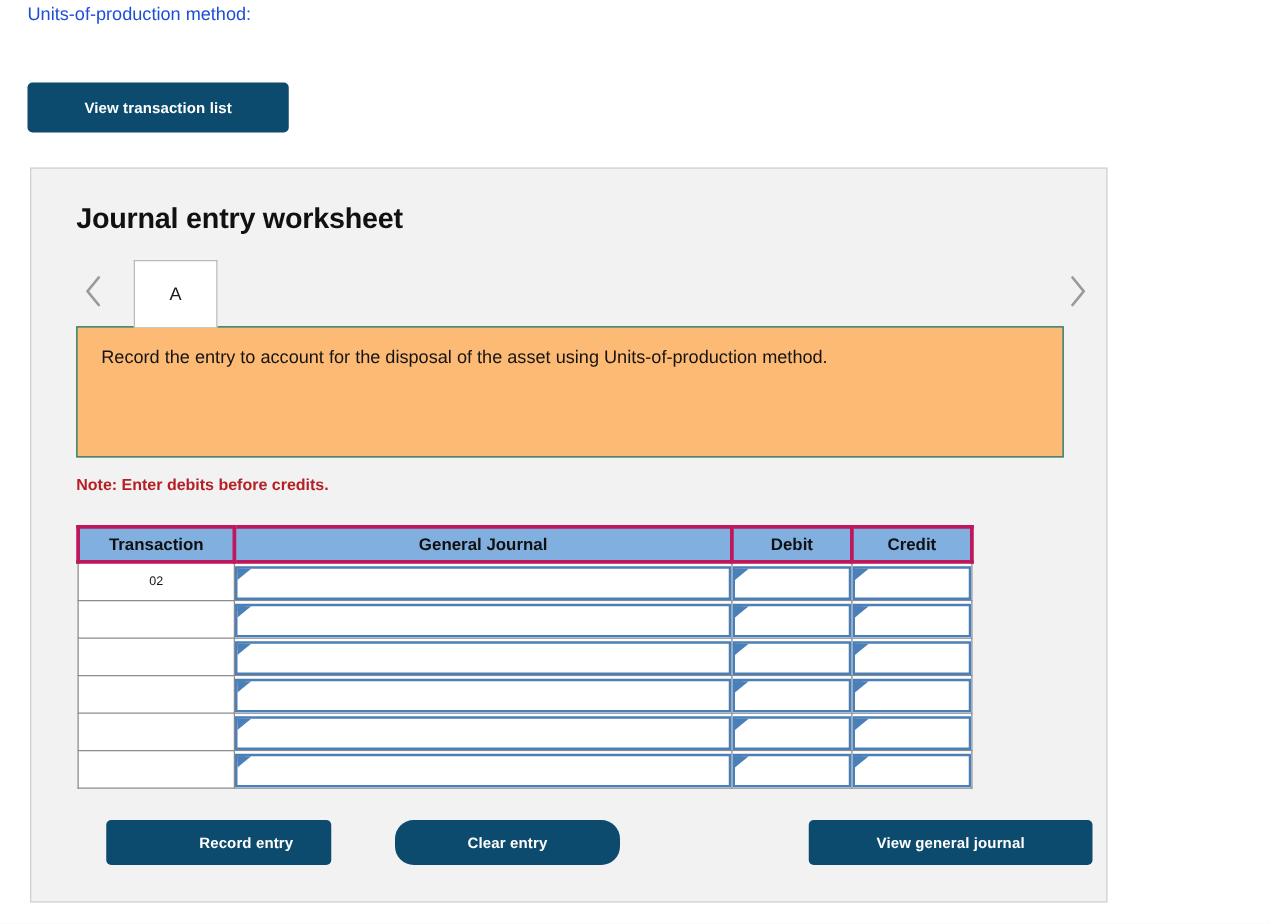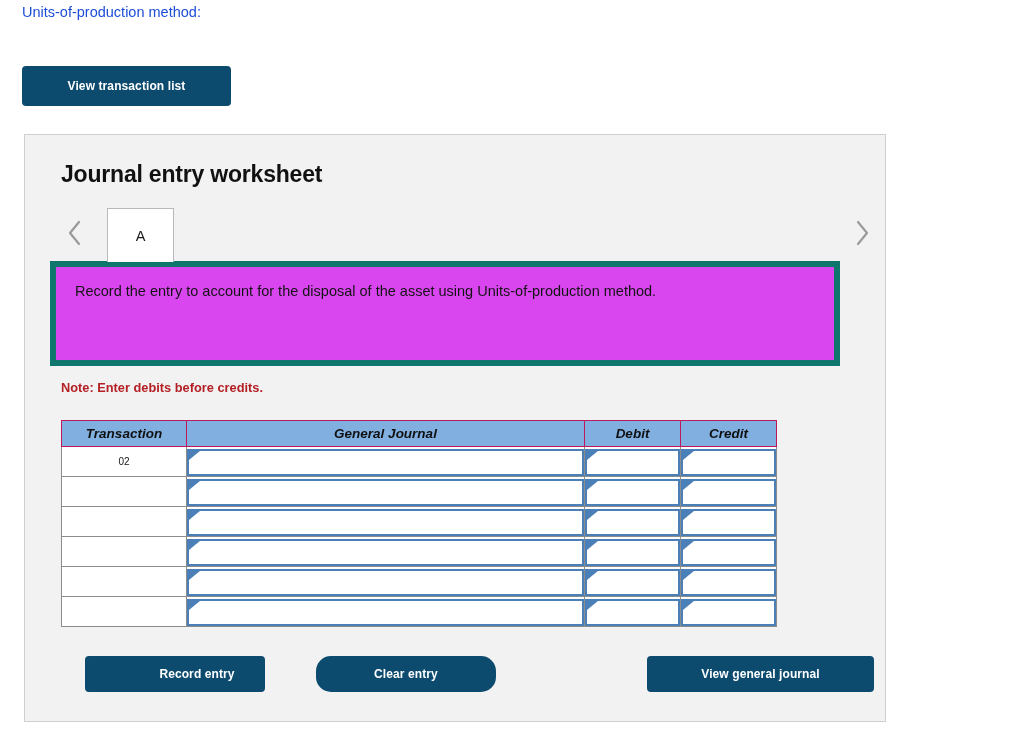--- a/index.html
+++ b/index.html
@@ -115,26 +115,26 @@
     justify-content: center;
     font-size: 14.5px;
     color: #1a1a1a;
     cursor: pointer;
     z-index: 3;
   }
 
   
   .instruction-box {
     position: absolute;
-    left: 25px;
+    left: 36px;
     top: 126px;
     width: 790px;
     height: 105px;
-    background: #d946ef;
-    border: 6px solid #0f766e;
+    background: #fdba74;
+    border: 1px solid #0f766e;
     box-sizing: border-box;
     z-index: 1;
   }
   .instruction-text {
     position: absolute;
     left: 19px;
     top: 13px;
     width: 640px;
     font-size: 14.5px;
     line-height: 22px;
@@ -154,28 +154,27 @@
   
   .journal-table {
     position: absolute;
     left: 36px;
     top: 285px;
     border-collapse: collapse;
     table-layout: fixed;
   }
   .journal-table th {
     background: #81b0e0;
-    border: 1px solid #be185d;
+    border: 3px solid #be185d;
     font-size: 13.5px;
     font-weight: bold;
     color: #101010;
     height: 25px;
     padding: 0;
     text-align: center;
-    font-style: italic;
   }
   .journal-table td {
     border: 1px solid #8c8c8c;
     padding: 0;
     height: 29px;
     background: #ffffff;
   }
   .col-transaction { width: 125px; }
   .col-journal     { width: 398px; }
   .col-debit       { width: 96px; }

